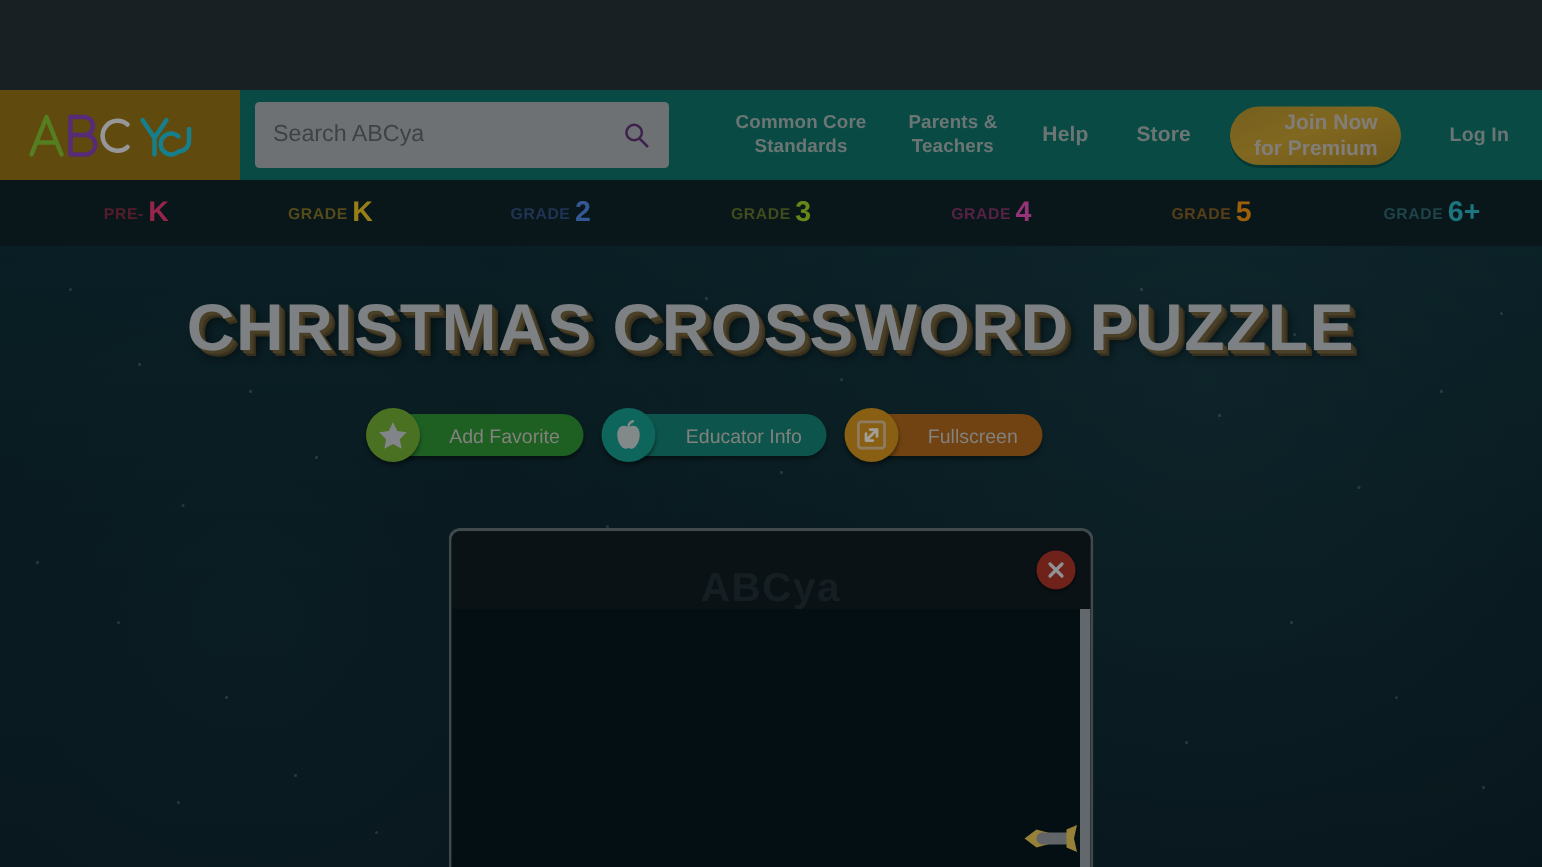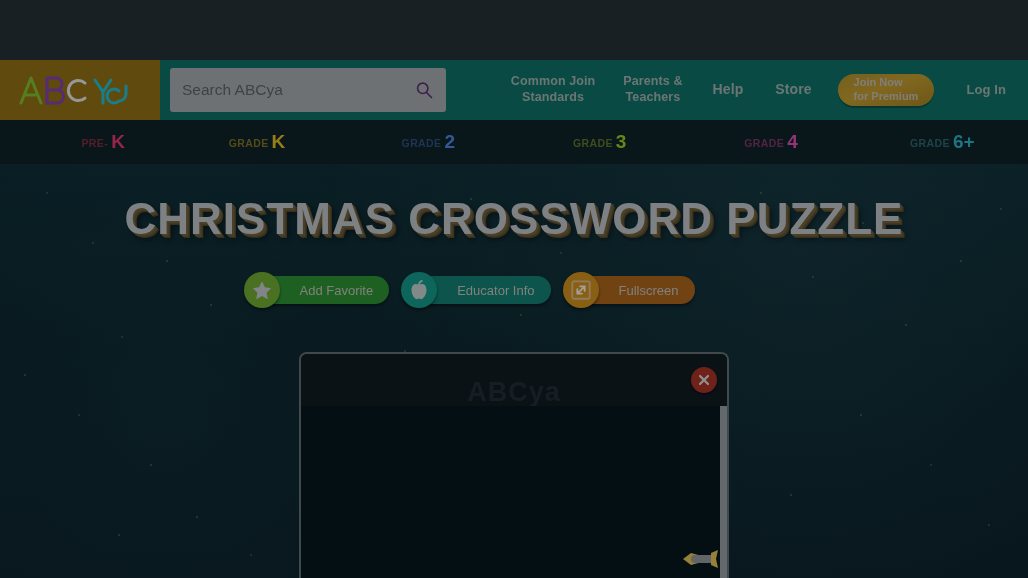--- a/index.html
+++ b/index.html
@@ -91,24 +91,24 @@
   }
   .nav-item.help, .nav-item.store { padding: 0 16px; font-size: 14px; }
   .nav-item.login { padding-left: 22px; padding-right: 8px; font-size: 13px; }
 
   .join-btn {
     background: linear-gradient(160deg,#a98a2c 0%, #b9952f 45%, #9c7d22 100%);
     color: #b9b5ae;
     border: none;
     border-radius: 24px;
     padding: 2px 16px;
-    font-size: 11px;
+    font-size: 14px;
     font-weight: bold;
     line-height: 1.25;
-    text-align: left;
+    text-align: right;
     white-space: pre-line;
     cursor: pointer;
     margin: 0 10px;
     box-shadow: 0 2px 0 rgba(0,0,0,.25);
     font-family: "Liberation Sans", sans-serif;
   }
 
   
   .gradebar {
     position: absolute;
@@ -334,21 +334,21 @@
 
   <div class="search-wrap">
     <input class="search-input" type="text" placeholder="Search ABCya" style="">
     <svg class="search-icon" viewBox="0 0 24 24">
       <circle cx="10.5" cy="10" r="6.2" fill="none" stroke="#5a2e6e" stroke-width="2"></circle>
       <line x1="15" y1="15" x2="21" y2="21" stroke="#5a2e6e" stroke-width="2" stroke-linecap="round"></line>
     </svg>
   </div>
 
   <div class="nav">
-    <div class="nav-item">Common Join
+    <div class="nav-item">Common Core
 Standards</div>
     <div class="nav-item">Parents &amp;
 Teachers</div>
     <div class="nav-item help">Help</div>
     <div class="nav-item store">Store</div>
     <button class="join-btn">Join Now
 for Premium</button>
     <div class="nav-item login">Log In</div>
   </div>
 </div>
@@ -361,20 +361,23 @@
     <span class="g-word" style="color: rgb(122, 106, 36);">GRADE</span><span class="g-num" style="color: rgb(217, 181, 33);">K</span>
   </div>
   <div class="grade">
     <span class="g-word" style="color: rgb(47, 74, 120);">GRADE</span><span class="g-num" style="color: rgb(74, 127, 214);">2</span>
   </div>
   <div class="grade">
     <span class="g-word" style="color: rgb(92, 110, 42);">GRADE</span><span class="g-num" style="color: rgb(151, 192, 36);">3</span>
   </div>
   <div class="grade">
     <span class="g-word" style="color: rgb(122, 49, 98);">GRADE</span><span class="g-num" style="color: rgb(212, 75, 171);">4</span>
+  </div>
+  <div class="grade">
+    <span class="g-word" style="color: rgb(125, 90, 32);">GRADE</span><span class="g-num" style="color: rgb(224, 138, 16);">5</span>
   </div>
   <div class="grade">
     <span class="g-word" style="color: rgb(44, 97, 105);">GRADE</span><span class="g-num" style="color: rgb(43, 168, 184);">6+</span>
   </div>
 </div>
 
 <div class="page">
   <div class="stars" id="stars">
       <div class="star" style="left: 46px; top: 28px; width: 2px; height: 2px;"></div>
       <div class="star" style="left: 92px; top: 78px; width: 1.5px; height: 1.5px;"></div>

